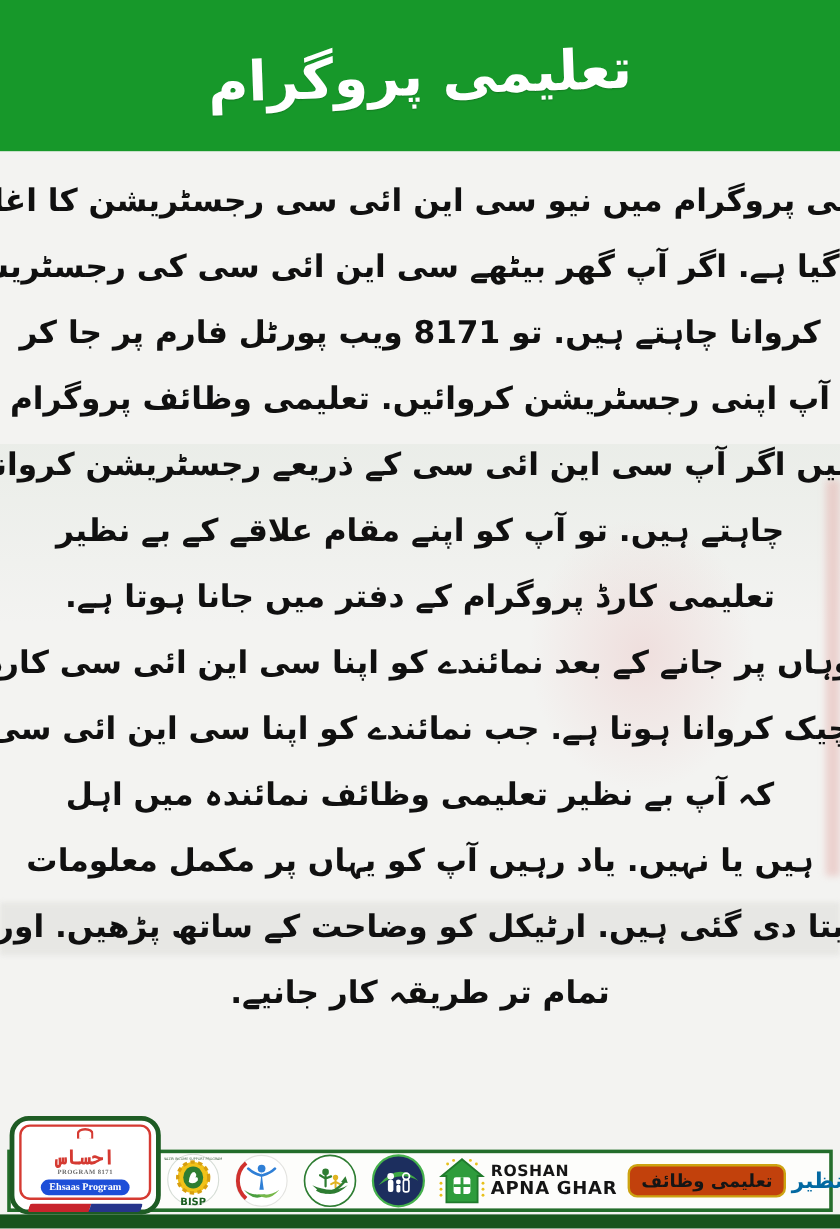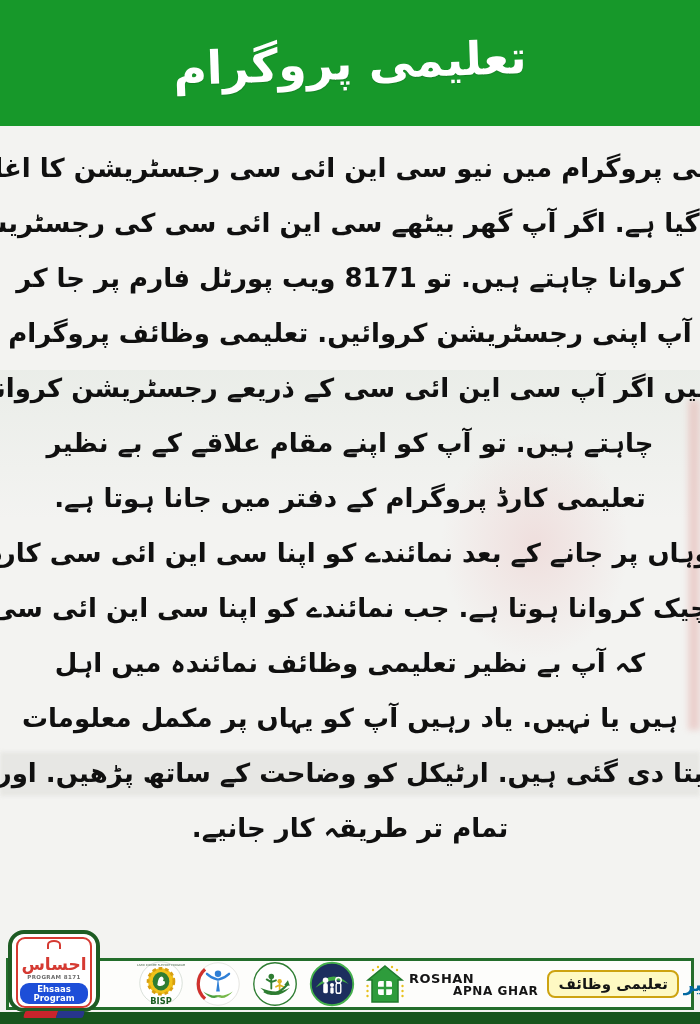--- a/index.html
+++ b/index.html
@@ -40,23 +40,23 @@
   .footer-frame{
     position:absolute;left:6px;right:6px;top:958px;height:52px;
     border:3px solid #236d2b;background:#fdfdfb;z-index:2;
     display:flex;align-items:center;box-sizing:border-box;
     padding-left:128px;gap:9px;
   }
   .bottom-bar{position:absolute;left:0;right:0;bottom:0;height:12px;background:#17551d;z-index:1;}
   .logo-circle{width:48px;height:48px;flex:0 0 auto;}
   
   .ehsaas{
-    position:absolute;left:8px;top:930px;width:92px;height:82px;z-index:4;
+    position:absolute;left:8px;top:930px;width:126px;height:82px;z-index:4;
     background:#ffffff;border:4px solid #1e5c24;border-radius:16px;
-    box-sizing:border-box;padding:3px 4px 2px;text-align:center;
+    box-sizing:border-box;padding:3px 4px 2px;text-align:center;font-family:Liberation Serif, serif;
   }
   .ehsaas-inner{
     border:2px solid #d53a32;border-radius:9px;padding:1px 2px 2px;line-height:1;
   }
   .ehsaas-arch{
     display:inline-block;width:10px;height:7px;border:2px solid #d53a32;border-bottom:none;
     border-radius:50% 50% 0 0;vertical-align:top;margin-bottom:-2px;
   }
   .ehsaas-urdu{direction:rtl;color:#d53a32;font-size:17px;font-weight:bold;line-height:1.05;}
   .ehsaas-sub{font-size:5.5px;color:#6b6b6b;font-weight:bold;letter-spacing:.4px;margin-top:1px;}
@@ -64,26 +64,26 @@
     display:inline-block;background:#1d4ed8;color:#fff;font-size:8.5px;font-weight:bold;
     border-radius:9px;padding:2px 7px;margin-top:3px;
   }
   .ehsaas-flag{display:flex;height:7px;margin:3px 8px 0;transform:skewX(-18deg);overflow:hidden;border-radius:2px;}
   .ehsaas-flag .red{flex:1.2;background:#c8242c;}
   .ehsaas-flag .blue{flex:1;background:#27358c;}
   
   .roshan{display:flex;align-items:center;gap:4px;flex:0 0 auto;}
   .roshan-text{line-height:1;}
   .roshan-l1{font-size:13px;font-weight:800;color:#151515;letter-spacing:.5px;}
-  .roshan-l2{font-size:12px;font-weight:800;color:#151515;letter-spacing:.6px;margin-left:44px;}
+  .roshan-l2{font-size:15px;font-weight:800;color:#151515;letter-spacing:.6px;}
   
   .brand{display:flex;align-items:center;gap:5px;flex:0 0 auto;}
   .benazir{direction:rtl;color:#0369a1;font-size:18px;font-weight:bold;}
   .box-badge{direction:rtl;font-weight:bold;border-radius:8px;padding:3px 9px;white-space:nowrap;}
-  .yellow-box{background:#fef9c3;border:2px solid #cda311;color:#151515;font-size:15px;}
+  .yellow-box{background:#c2410c;border:2px solid #cda311;color:#151515;font-size:15px;}
   .green-box{background:#1d7a2a;border:2px solid #135219;color:#ffffff;font-size:14px;border-radius:5px;}
 </style>
 </head>
 <body>
 
 <div class="page">
 
   <div class="header">
     <h1>تعلیمی پروگرام</h1>
   </div>

